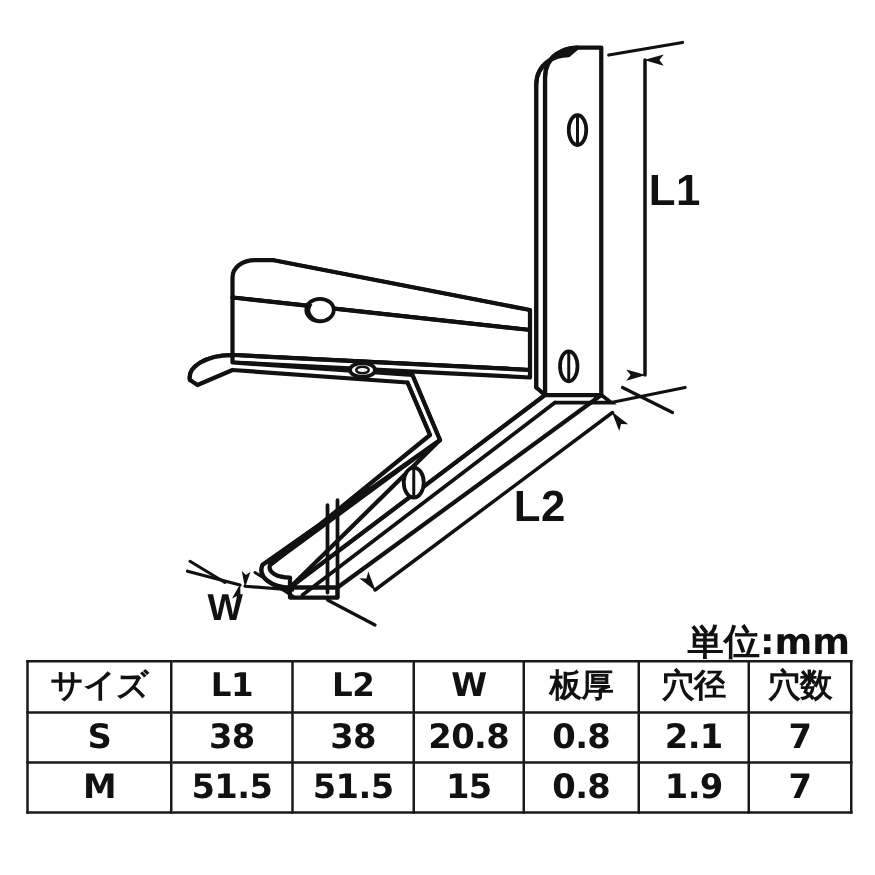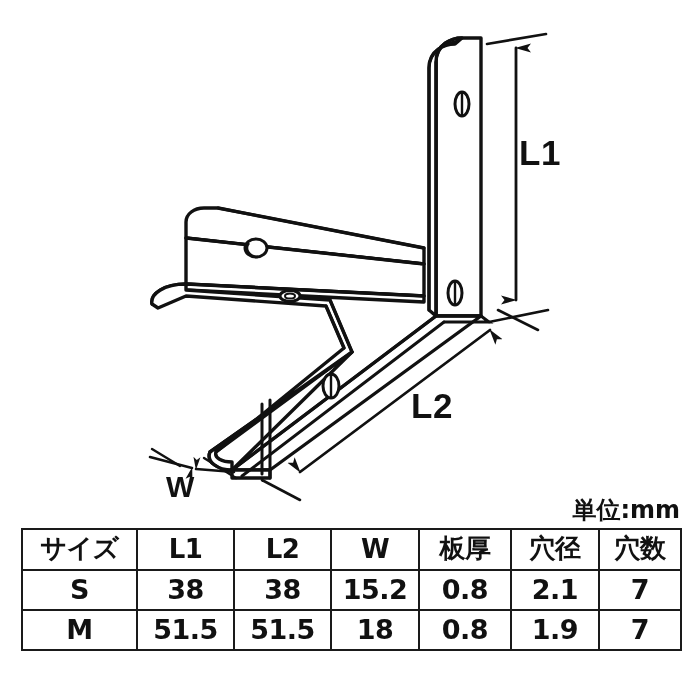--- a/index.html
+++ b/index.html
@@ -63,21 +63,21 @@
     left: 166px;
     top: 472px;
     font-size: 30px;
   }
 
   
   #unit-note {
     position: absolute;
     right: 20px;
     top: 494px;
-    font-size: 24px;
+    font-size: 29px;
     font-weight: 700;
     font-family: "DejaVu Sans", "Liberation Sans", sans-serif;
     color: #111111;
     white-space: nowrap;
     letter-spacing: 0px;
   }
 
   
   #spec-table-wrap {
     position: absolute;
@@ -317,30 +317,30 @@
           <th>板厚</th>
           <th>穴径</th>
           <th>穴数</th>
         </tr>
       </thead>
       <tbody>
         <tr>
           <td>S</td>
           <td>38</td>
           <td>38</td>
-          <td>15.2</td>
+          <td>20.8</td>
           <td>0.8</td>
           <td>2.1</td>
           <td>7</td>
         </tr>
         <tr>
           <td>M</td>
           <td>51.5</td>
           <td>51.5</td>
-          <td>18</td>
+          <td>15</td>
           <td>0.8</td>
           <td>1.9</td>
           <td>7</td>
         </tr>
       </tbody>
     </table>
   </div>
 
 </div>
 

